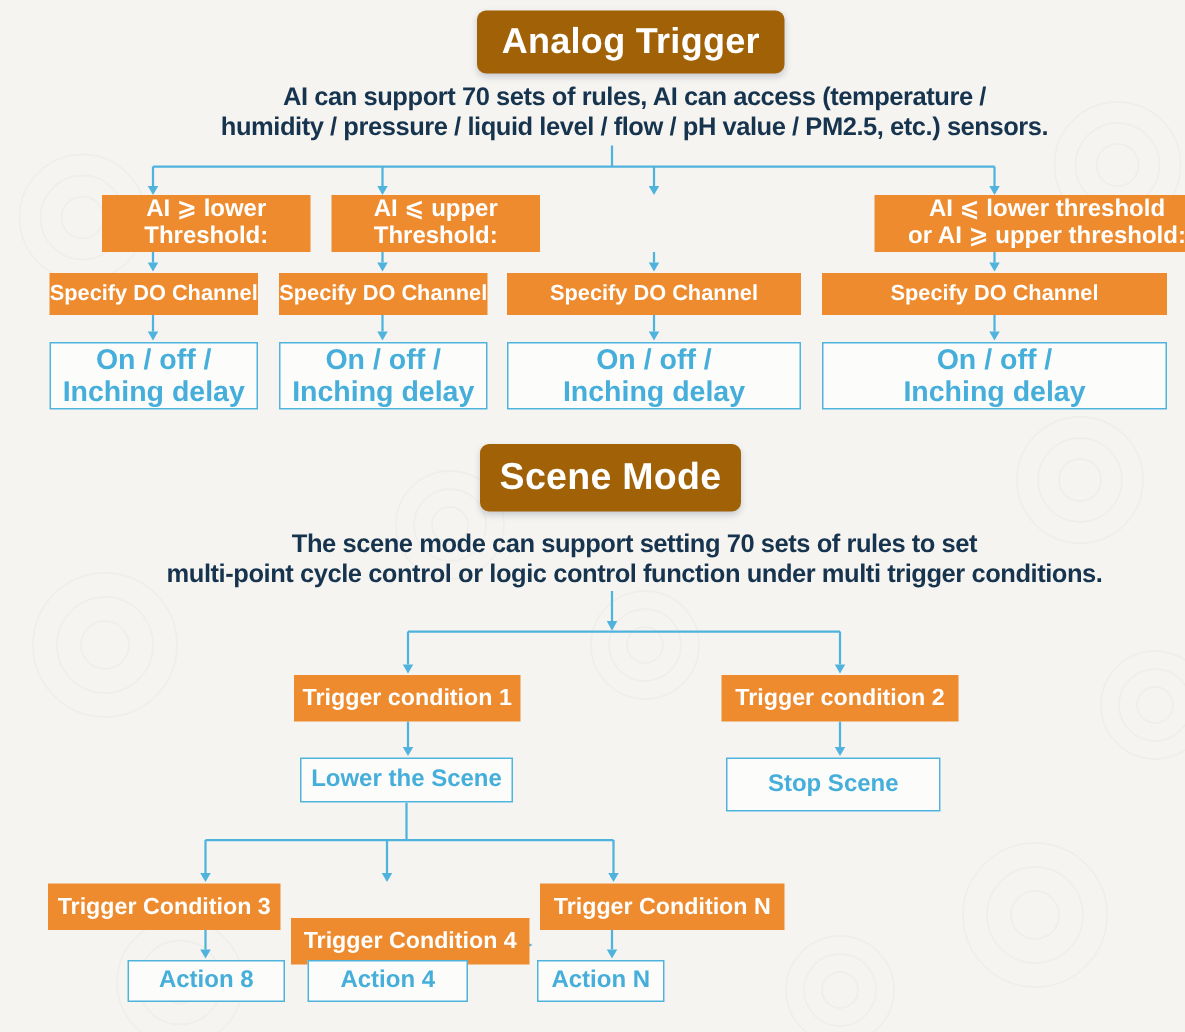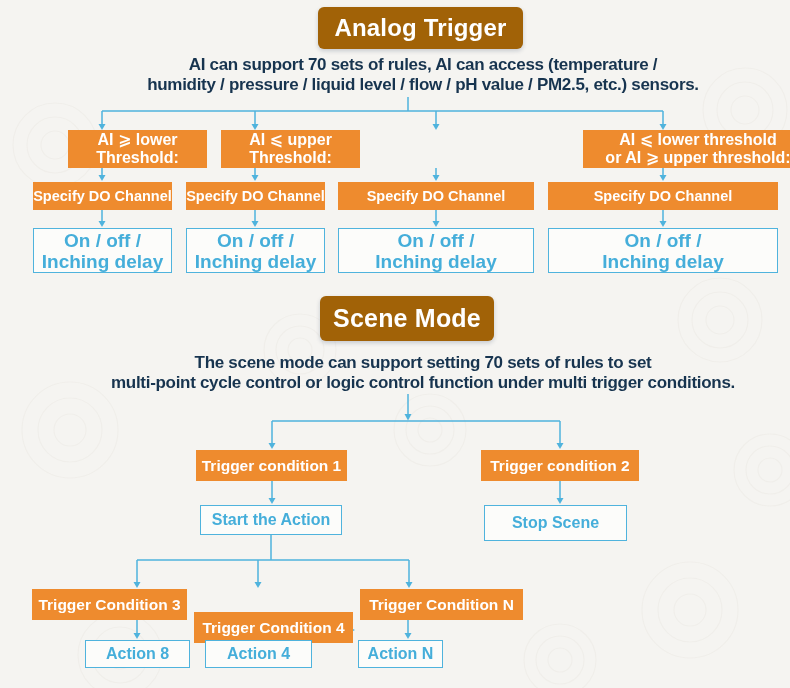--- a/index.html
+++ b/index.html
@@ -168,21 +168,21 @@
   <div class="node title-box" style="left:320px;top:296px;width:174px;height:45px;font-size:25px;">Scene Mode</div>
 
   <div class="desc" style="top:353px;">
     <div>The scene mode can support setting 70 sets of rules to set</div>
     <div>multi-point cycle control or logic control function under multi trigger conditions.</div>
   </div>
 
   <div class="node orange trig" style="left:196px;top:450px;width:151px;height:31px;">Trigger condition 1</div>
   <div class="node orange trig" style="left:481px;top:450px;width:158px;height:31px;">Trigger condition 2</div>
 
-  <div class="node outline scenebox" style="left:200px;top:505px;width:142px;height:30px;">Start the Action</div>
+  <div class="node outline scenebox" style="left:200px;top:505px;width:142px;height:30px;">Lower the Scene</div>
   <div class="node outline scenebox" style="left:484px;top:505px;width:143px;height:36px;">Stop Scene</div>
 
   <div class="node orange trig" style="left:32px;top:589px;width:155px;height:31px;">Trigger Condition 3</div>
   <div class="node orange trig" style="left:194px;top:612px;width:159px;height:31px;text-align:center;">Trigger Condition 4</div>
   <div class="node orange trig" style="left:360px;top:589px;width:163px;height:31px;">Trigger Condition N</div>
 
   <div class="node outline actbox" style="left:85px;top:640px;width:105px;height:28px;">Action 8</div>
   <div class="node outline actbox" style="left:205px;top:640px;width:107px;height:28px;">Action 4</div>
   <div class="node outline actbox" style="left:358px;top:640px;width:85px;height:28px;">Action N</div>
 

